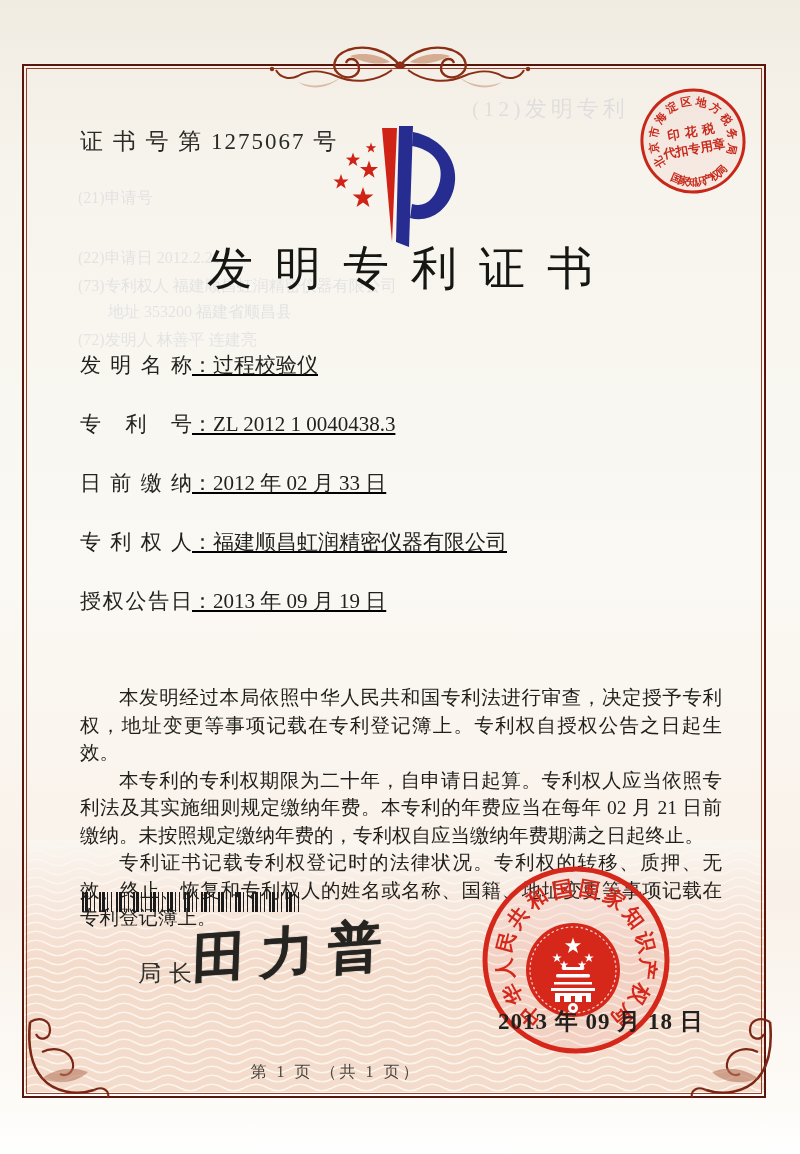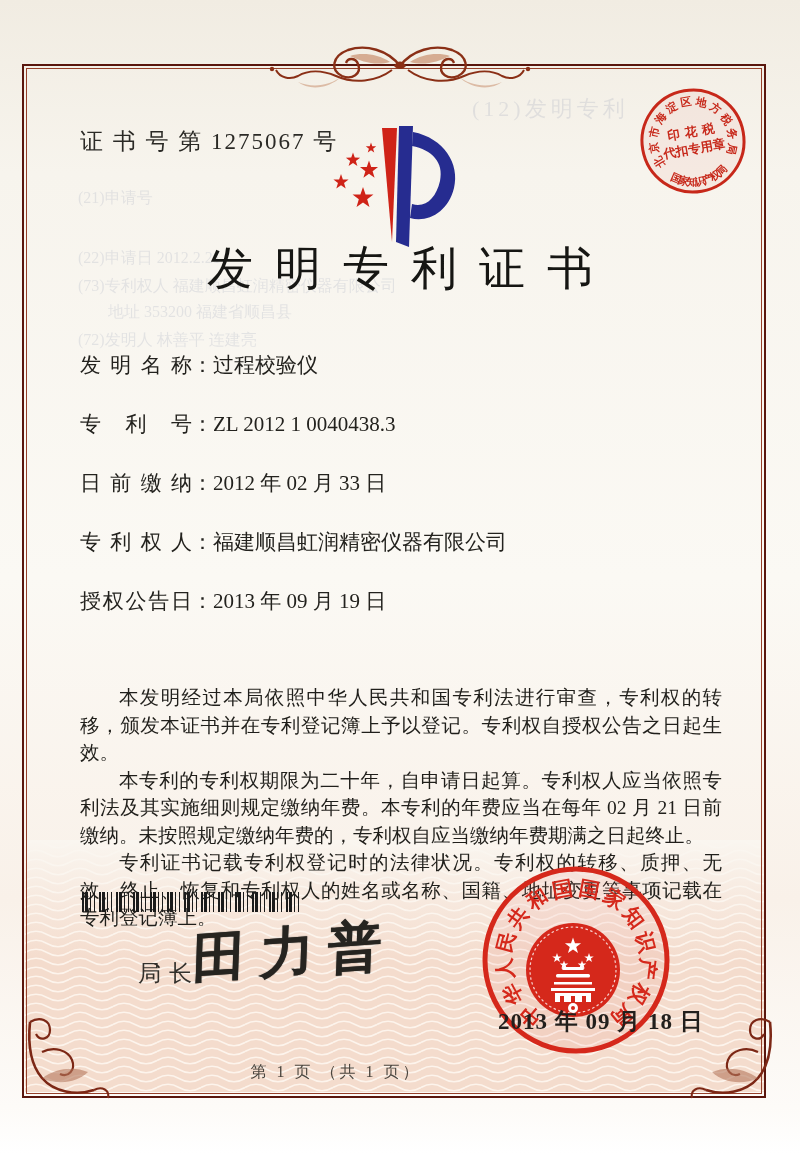--- a/index.html
+++ b/index.html
@@ -15,21 +15,21 @@
   
   .waves{left:25px;top:840px;width:740px;height:252px;z-index:1;}
   .wave-fade{left:25px;top:840px;width:740px;height:120px;z-index:1;
     background:linear-gradient(180deg,rgba(250,246,240,1) 0%,rgba(250,246,240,0) 100%);}
   
   .ghost{color:#7d88a6;opacity:0.17;filter:blur(0.6px);z-index:2;white-space:nowrap;}
   
   .cert-no{left:80px;top:126px;font-size:23px;letter-spacing:2px;color:#2b2a26;z-index:3;}
   .title{left:0;top:238px;width:800px;text-align:center;font-size:46px;font-weight:normal;
     letter-spacing:22px;padding-left:22px;box-sizing:border-box;color:#161613;z-index:3;}
-  .fields{left:80px;top:352px;z-index:3;}
+  .fields{left:80px;top:352px;z-index:3;text-decoration:underline;}
   .field-row{line-height:27px;margin-bottom:32px;font-size:21px;color:#23221e;white-space:nowrap;}
   .flabel{display:inline-block;width:112px;text-align:justify;text-align-last:justify;font-size:21px;}
   .fvalue{font-size:21px;}
   .paras{left:80px;top:684px;width:642px;z-index:3;}
   .paras p{margin:0;font-size:19.5px;line-height:27.5px;text-indent:2em;color:#201f1b;text-align:justify;}
   .barcode{left:82px;top:892px;width:218px;height:20px;z-index:3;
     background-image:repeating-linear-gradient(90deg,#1b1b1b 0 2px,rgba(0,0,0,0) 2px 3px,#1b1b1b 3px 6px,rgba(0,0,0,0) 6px 8px,#1b1b1b 8px 9px,rgba(0,0,0,0) 9px 12px,#1b1b1b 12px 13px,rgba(0,0,0,0) 13px 17px);}
   .director{left:138px;top:958px;font-size:23px;letter-spacing:8px;color:#33312c;z-index:5;}
   .signature{left:192px;top:916px;font-size:54px;font-weight:bold;color:#262420;letter-spacing:14px;
     transform:rotate(-4deg) skewX(-6deg);z-index:5;text-shadow:0 0 1px #262420;}
@@ -147,21 +147,21 @@
 
 <div class="abs fields">
   <div class="field-row"><span class="flabel">发明名称</span><span class="fvalue">：过程校验仪</span></div>
   <div class="field-row"><span class="flabel">专利号</span><span class="fvalue">：ZL 2012 1 0040438.3</span></div>
   <div class="field-row"><span class="flabel">日前缴纳</span><span class="fvalue">：2012 年 02 月 33 日</span></div>
   <div class="field-row"><span class="flabel">专利权人</span><span class="fvalue">：福建顺昌虹润精密仪器有限公司</span></div>
   <div class="field-row"><span class="flabel">授权公告日</span><span class="fvalue">：2013 年 09 月 19 日</span></div>
 </div>
 
 <div class="abs paras">
-  <p>本发明经过本局依照中华人民共和国专利法进行审查，专利权的转移，颁发本证书并在专利登记簿上予以登记。专利权自授权公告之日起生效。</p>
+  <p>本发明经过本局依照中华人民共和国专利法进行审查，决定授予专利权，地址变更等事项记载在专利登记簿上。专利权自授权公告之日起生效。</p>
   <p>本专利的专利权期限为二十年，自申请日起算。专利权人应当依照专利法及其实施细则规定缴纳年费。本专利的年费应当在每年 02 月 21 日前缴纳。未按照规定缴纳年费的，专利权自应当缴纳年费期满之日起终止。</p>
   <p>专利证书记载专利权登记时的法律状况。专利权的转移、质押、无效、终止、恢复和专利权人的姓名或名称、国籍、地址变更等事项记载在专利登记簿上。</p>
 </div>
 
 <div class="abs barcode"></div>
 
 <div class="abs sig-tick">、</div>
 <div class="abs director">局长</div>
 <div class="abs signature">田力普</div>
 

